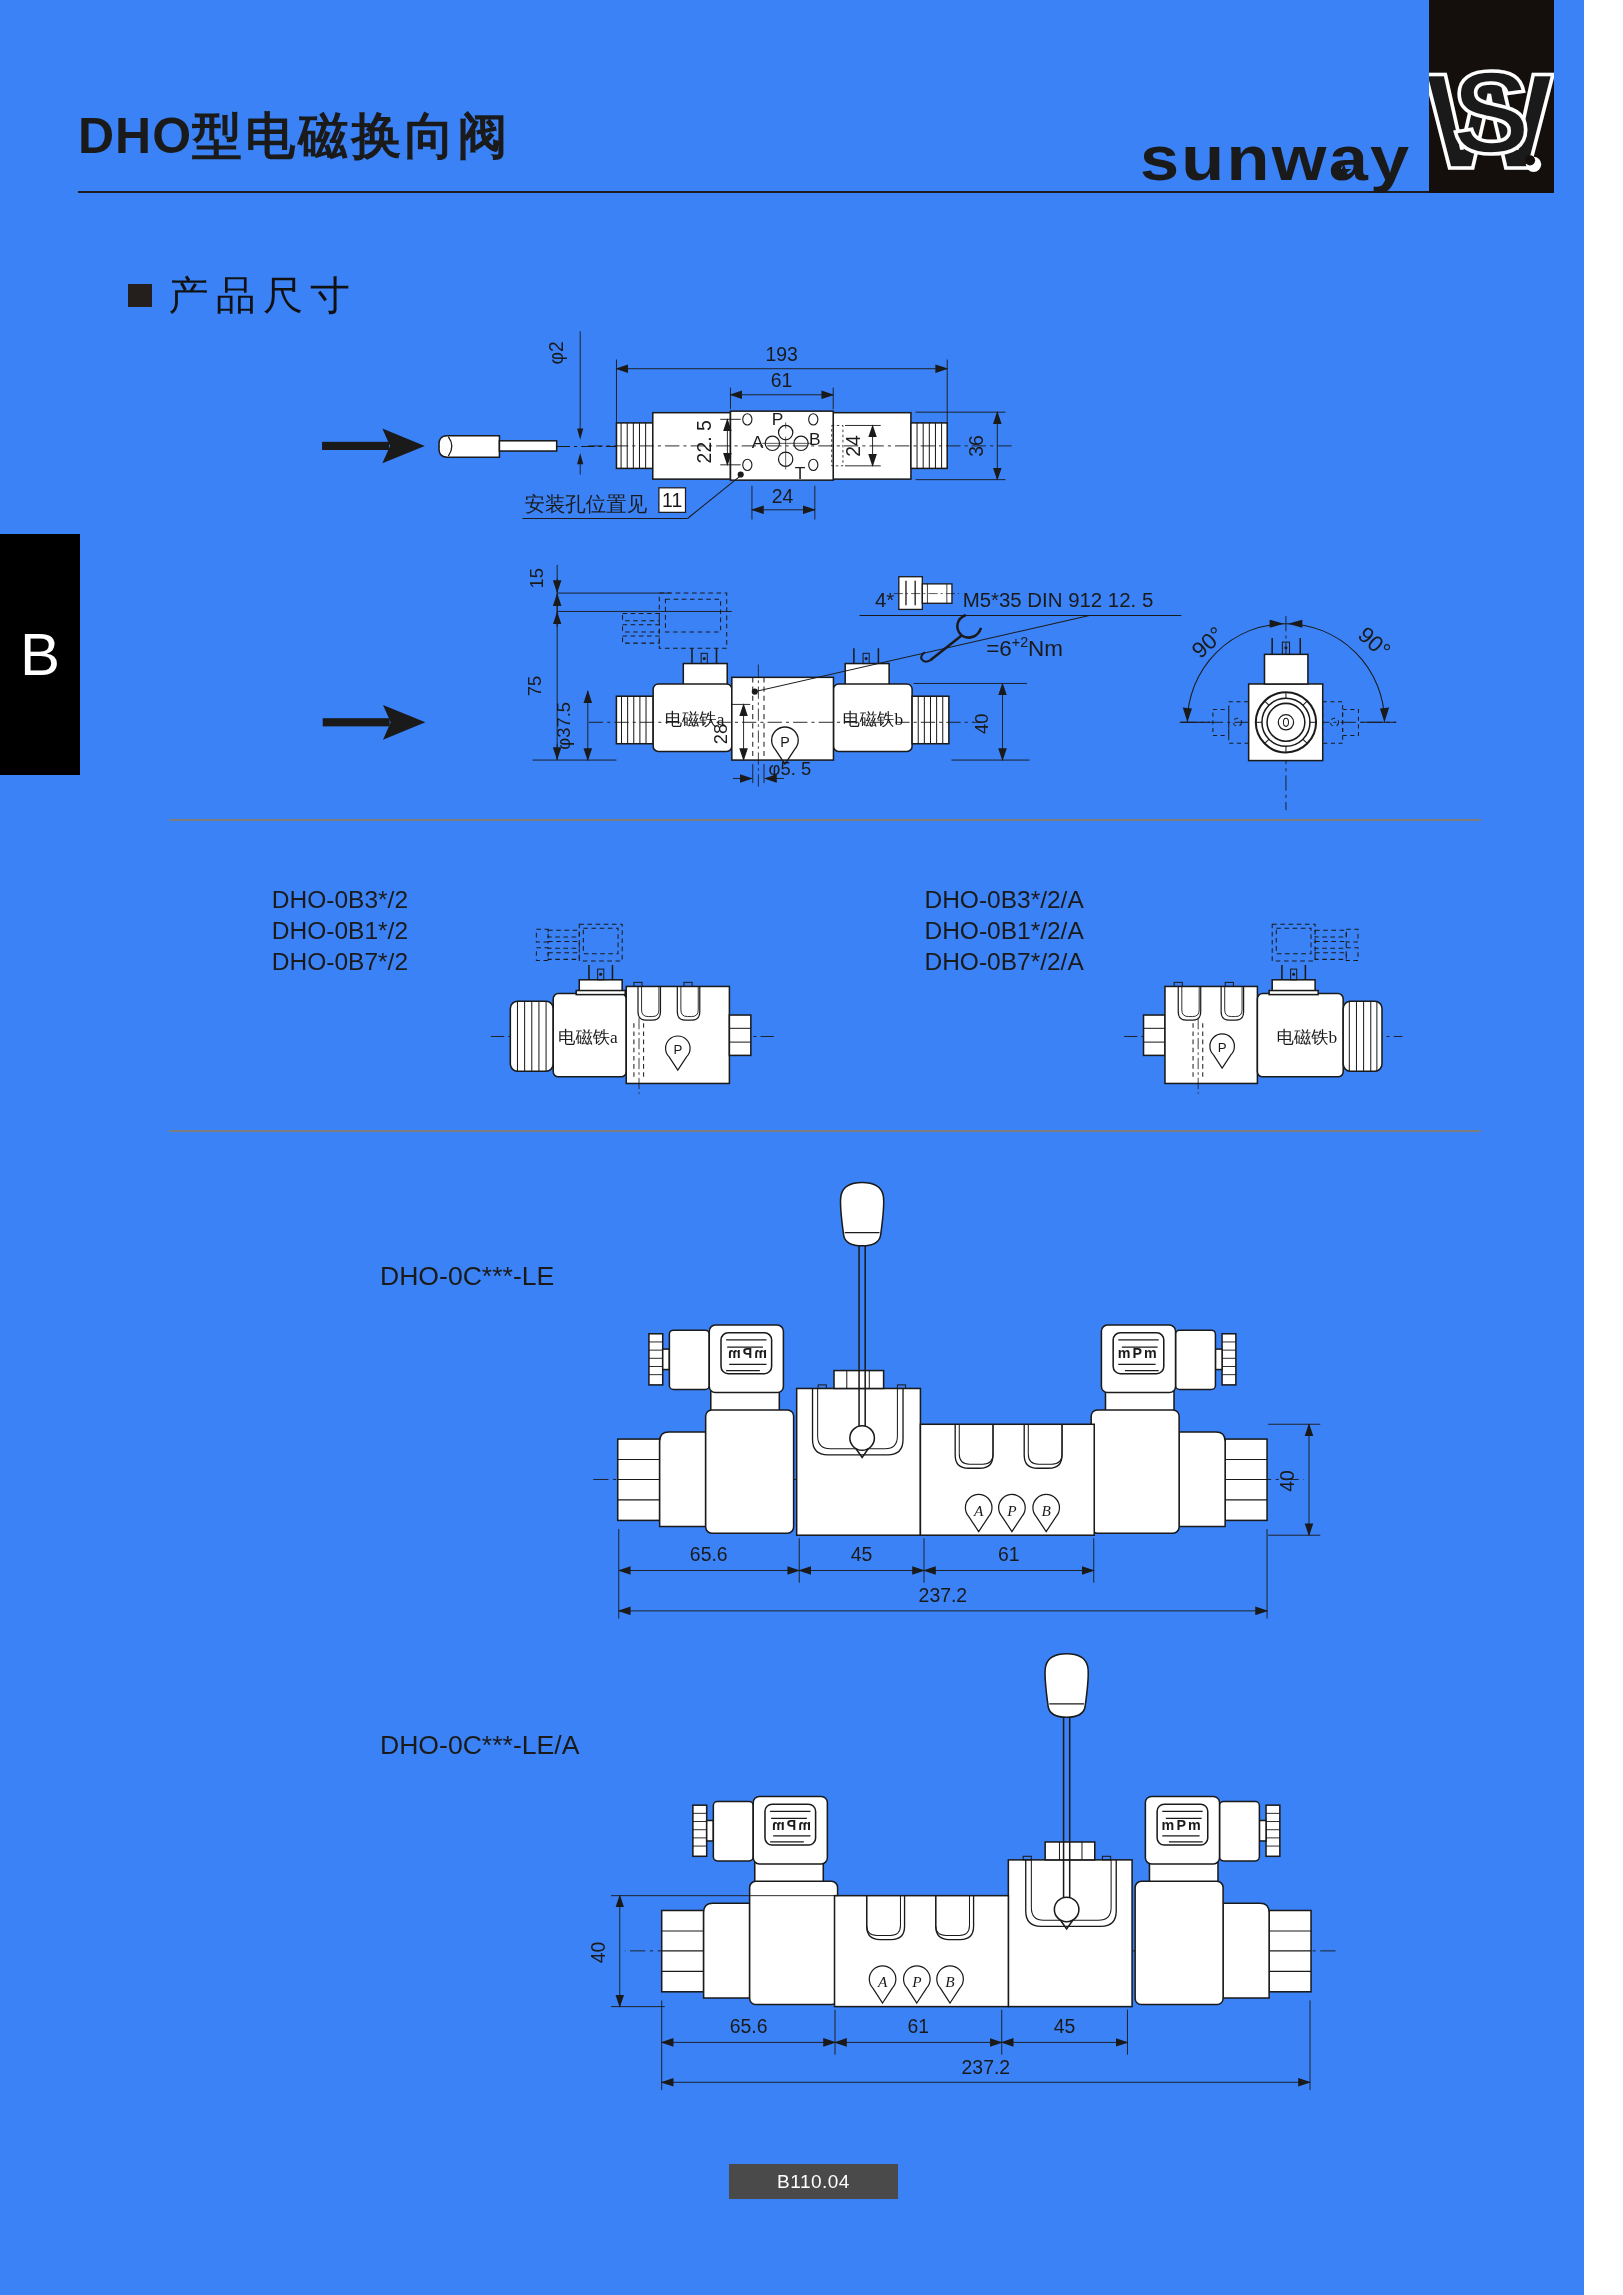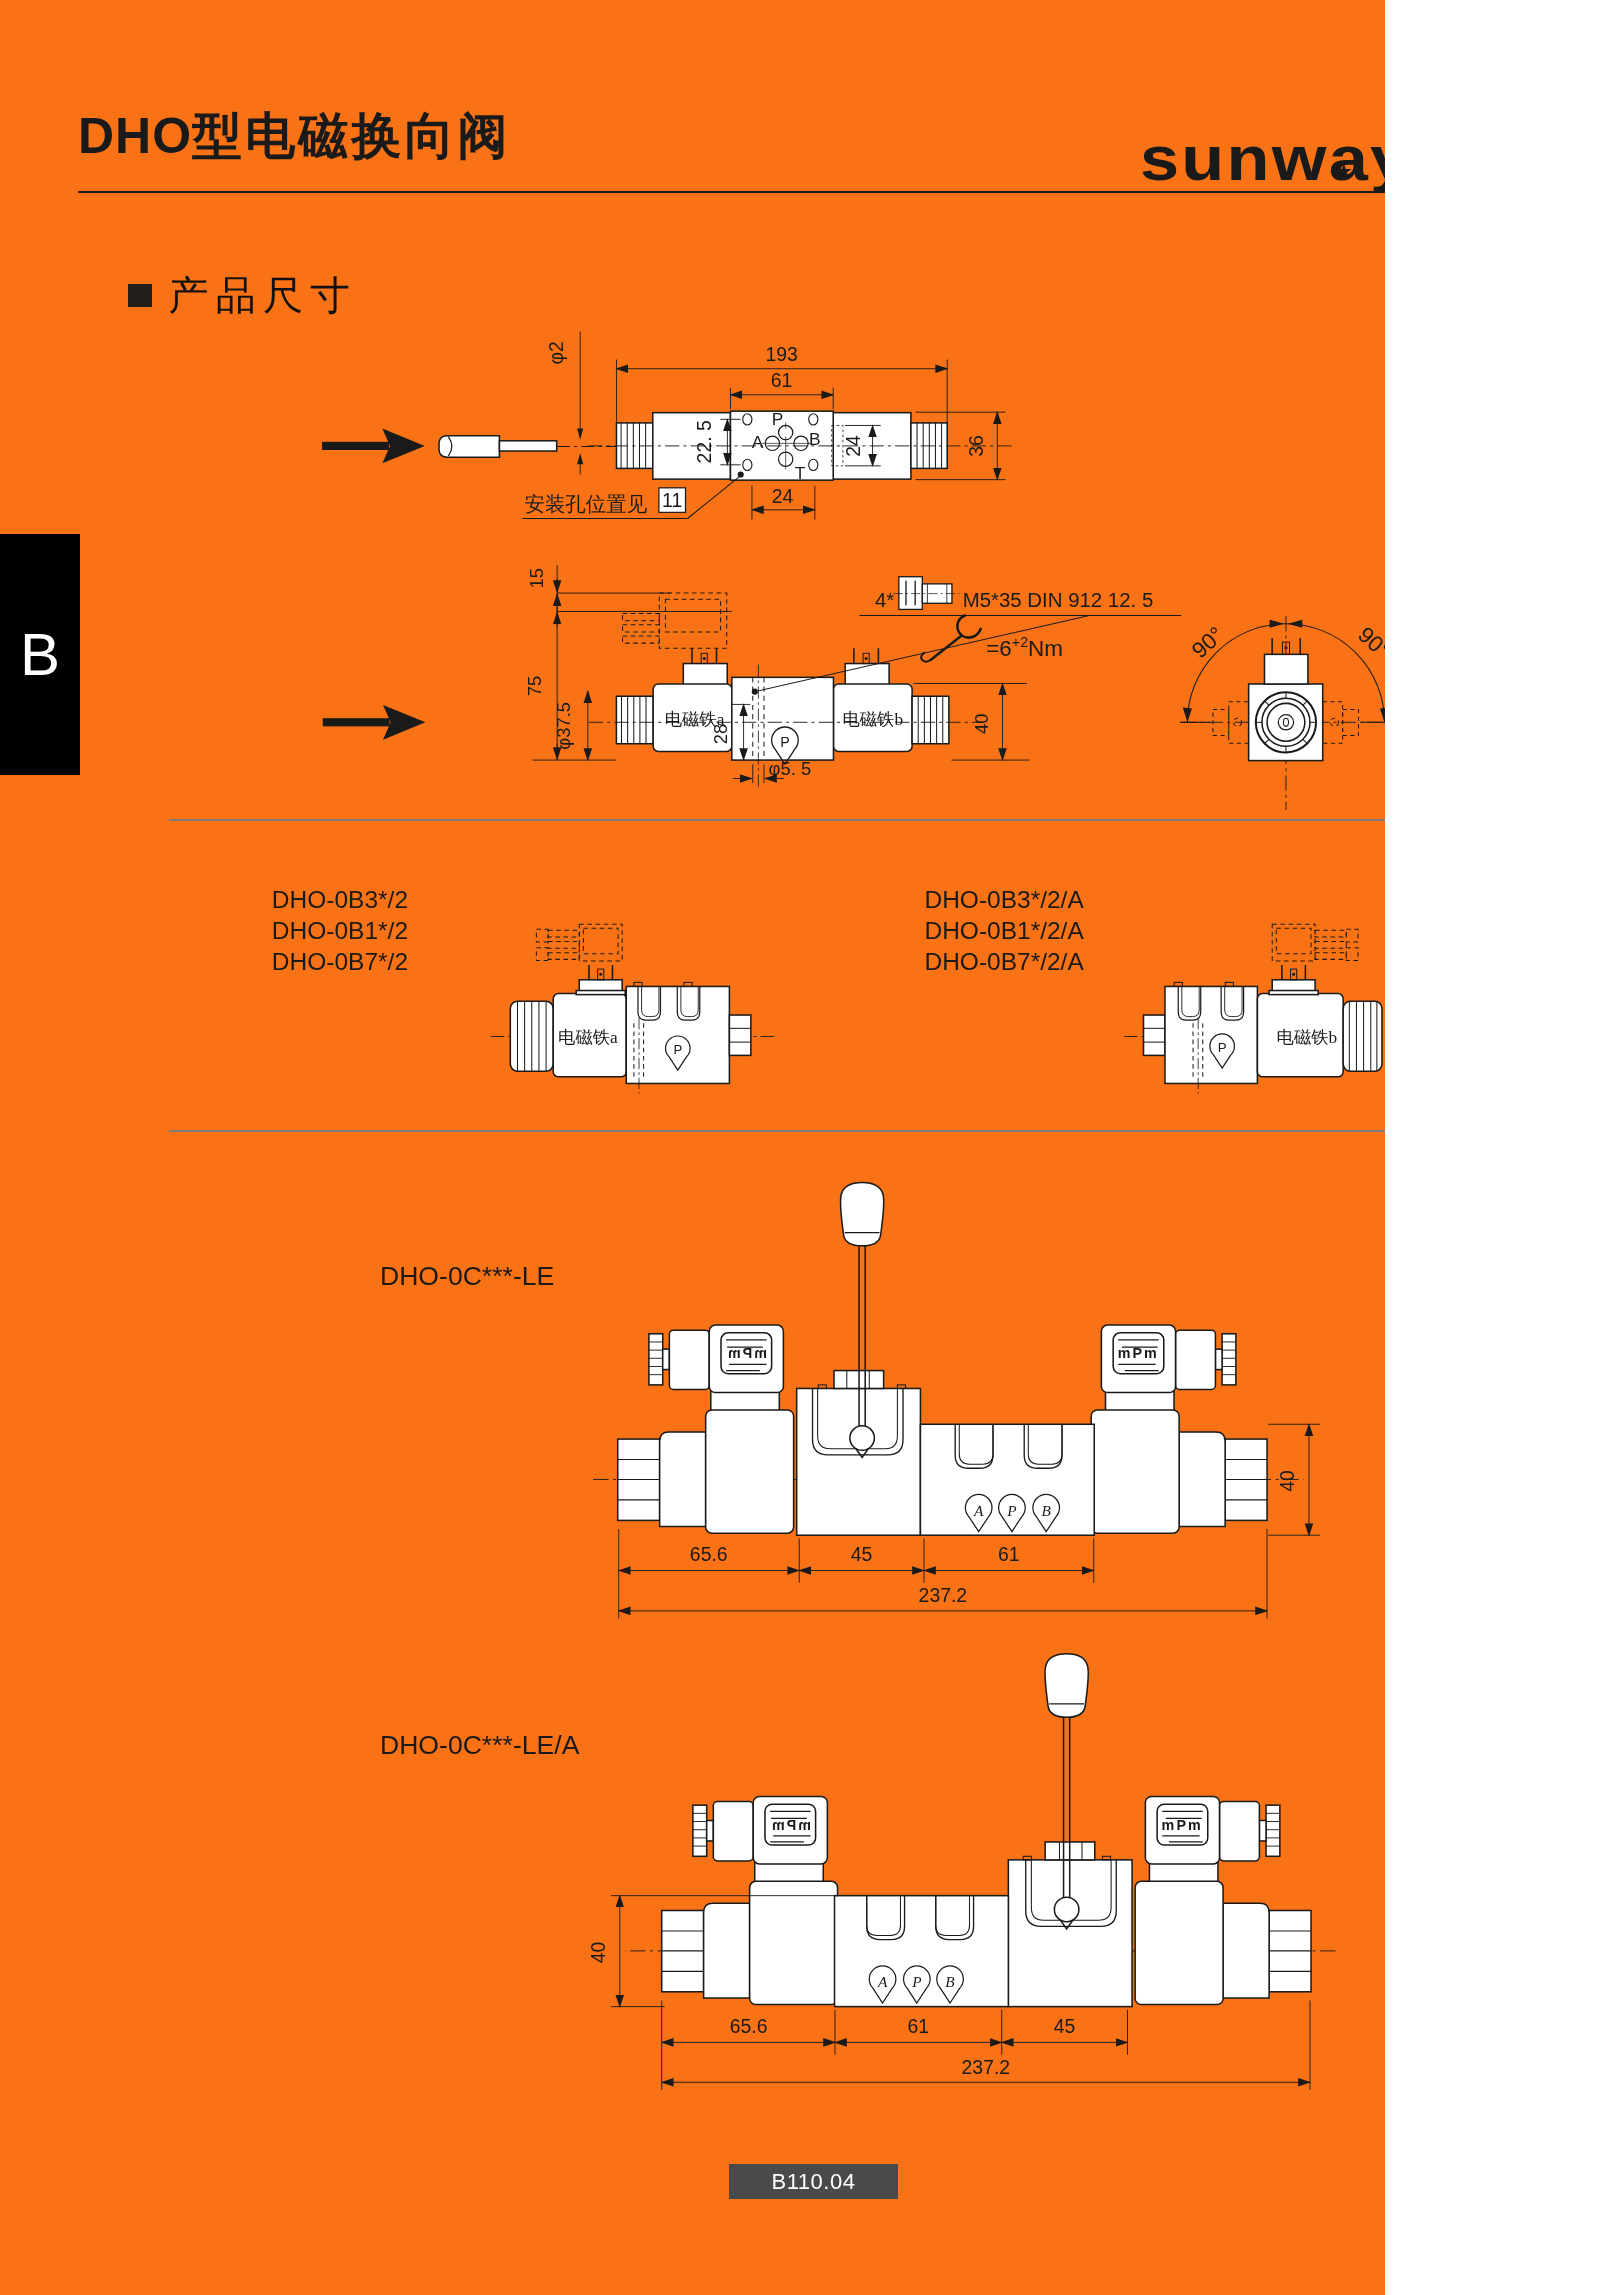--- a/index.html
+++ b/index.html
@@ -1,16 +1,16 @@
 <!DOCTYPE html>
 <html style="font-size:8.2px"><head>
 <meta charset="utf-8">
 <style>
   html,body{margin:0;padding:0;background:#fff;}
-  #page{position:relative;width:1385px;height:2295px;background:#f97316;overflow:hidden;
+  #page{position:relative;width:1584px;height:2295px;background:#3b82f6;overflow:hidden;
         font-family:"Liberation Sans",sans-serif;color:#1a1a1a;}
   .abs{position:absolute;}
   
   #page-title{left:78px;top:111px;font-size:50px;line-height:1;white-space:nowrap;}
   #page-title .model{font-weight:bold;letter-spacing:1px;}
   #page-title .cn{font-family:"Liberation Serif",serif;font-weight:600;letter-spacing:3.1px;}
   #header-rule{left:78px;top:191px;width:1352px;height:2px;background:#1c1c1c;}
   #logo-box{left:1429px;top:0px;width:125px;height:193px;background:#140f0c;}
   #logotype{left:1136px;top:123px;width:286px;height:66px;}
   
@@ -21,21 +21,21 @@
   #side-tab{left:0px;top:534px;width:80px;height:241px;background:#000;display:flex;
             align-items:center;justify-content:center;}
   #side-tab span{color:#fff;font-size:60px;font-family:"Liberation Sans",sans-serif;}
   .divider{left:169px;width:1312px;height:2px;background:#7d7d7d;}
   svg.draw{position:absolute;overflow:visible;}
   svg text{font-family:"Liberation Sans",sans-serif;fill:#1a1a1a;}
   .cjk{font-family:"Liberation Serif",serif;}
   
   #footer-badge{left:729px;top:2164px;width:169px;height:35px;background:#4a4a4a;
     display:flex;align-items:center;justify-content:center;}
-  #footer-badge span{color:#fff;font-size:22px;letter-spacing:0.5px;}
+  #footer-badge span{color:#fff;font-size:19px;letter-spacing:0.5px;}
 </style>
 </head>
 <body>
 
 <div id="page">
 
   <div id="page-title" class="abs">
     <span class="model">DHO</span><span class="cn">型电磁换向阀</span>
   </div>
   <div id="header-rule" class="abs"></div>

